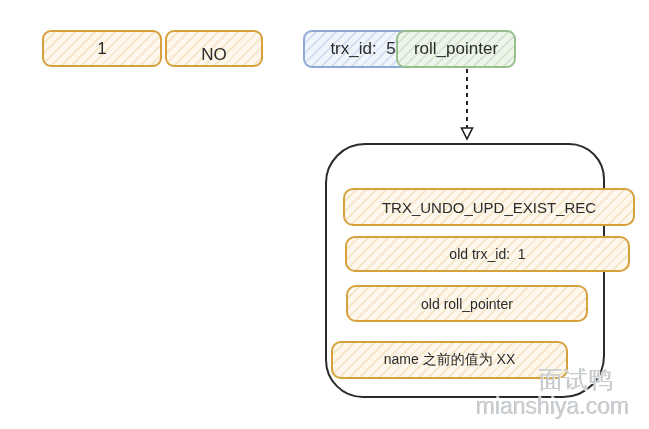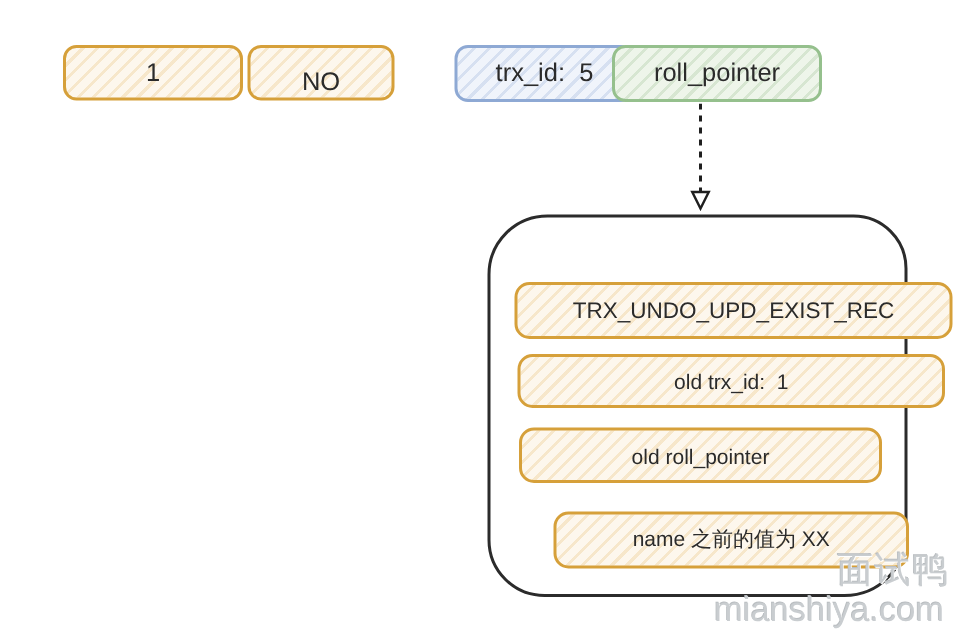--- a/index.html
+++ b/index.html
@@ -84,21 +84,21 @@
     z-index: 0;
   }
   .watermark {
     position: absolute;
     color: #c9cdd0;
     z-index: 5;
     text-shadow: 0.5px 0.5px 0 #ffffff, -0.5px -0.5px 0 #b9bdc0;
     pointer-events: none;
   }
   #watermark-brand {
-    left: 558px;
+    left: 539px;
     top: 364px;
     font-size: 24px;
     letter-spacing: 1px;
   }
   #watermark-site {
     left: 476px;
     top: 393px;
     font-size: 23px;
   }
 </style>
@@ -109,21 +109,21 @@
 
   <div class="box cell scheme-orange" style="left:42px; top:30px; width:120px; height:37px;">
     <span>1</span>
   </div>
   <div class="box cell scheme-orange" style="left:165px; top:30px; width:98px; height:37px;align-items:flex-end;">
     <span>NO</span>
   </div>
   <div class="box cell scheme-blue" style="left:287px; top:30px; width:120px; height:38px;">
     <span>trx_id:  5</span>
   </div>
-  <div class="box cell scheme-green" style="left:408px; top:30px; width:140px; height:38px;">
+  <div class="box cell scheme-green" style="left:396px; top:30px; width:120px; height:38px;">
     <span>roll_pointer</span>
   </div>
 
   <svg id="pointer-arrow" width="24" height="74" viewBox="0 0 24 74">
     <line x1="12" y1="0" x2="12" y2="59" stroke="#1f1f1f" stroke-width="2" stroke-dasharray="4 4"></line>
     <polygon points="6.5,59 17.5,59 12,70" fill="#ffffff" stroke="#1f1f1f" stroke-width="1.6"></polygon>
   </svg>
 
   <div id="undolog-container">
     <div id="undolog-title">undolog</div>
@@ -131,20 +131,20 @@
 
   <div class="box entry entry-first scheme-orange" style="left:343px; top:188px; width:292px; height:38px;">
     <span>TRX_UNDO_UPD_EXIST_REC</span>
   </div>
   <div class="box entry scheme-orange" style="left:345px; top:236px; width:285px; height:36px;">
     <span>old trx_id:  1</span>
   </div>
   <div class="box entry scheme-orange" style="left:346px; top:285px; width:242px; height:37px;">
     <span>old roll_pointer</span>
   </div>
-  <div class="box entry scheme-orange" style="left:369px; top:341px; width:237px; height:38px;">
+  <div class="box entry scheme-orange" style="left:331px; top:341px; width:237px; height:38px;">
     <span>name 之前的值为 XX</span>
   </div>
 
   <div class="watermark" id="watermark-brand">面试鸭</div>
   <div class="watermark" id="watermark-site">mianshiya.com</div>
 
 </div>
 
 </body></html>

